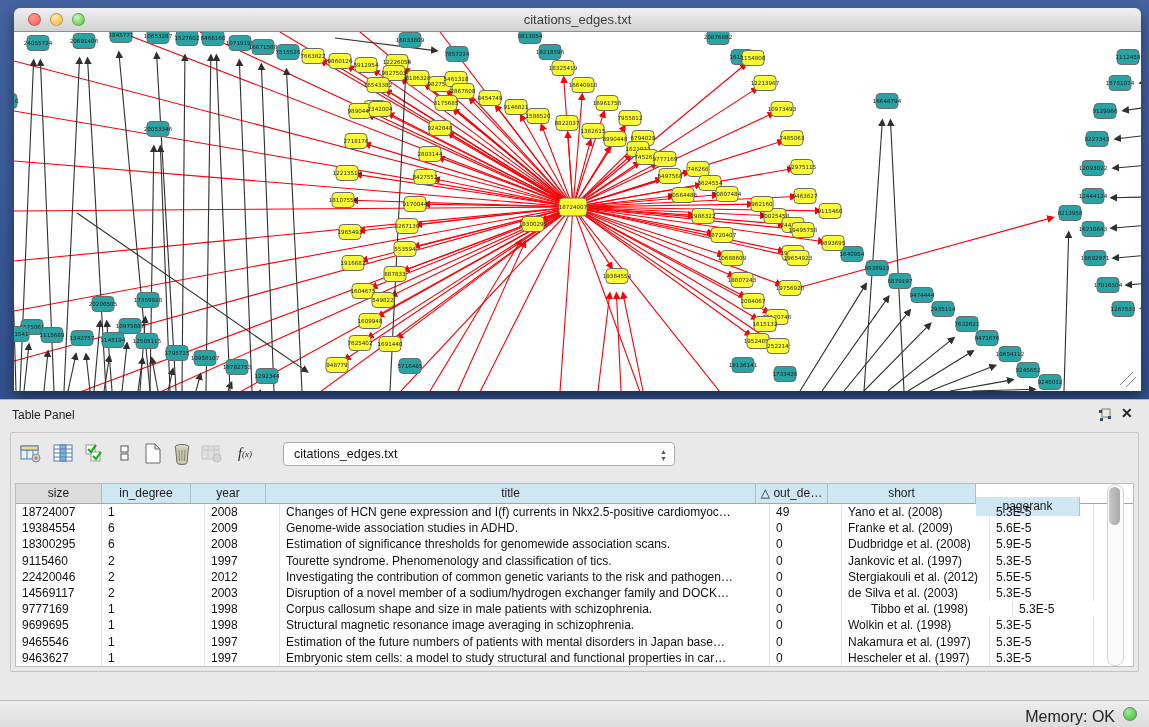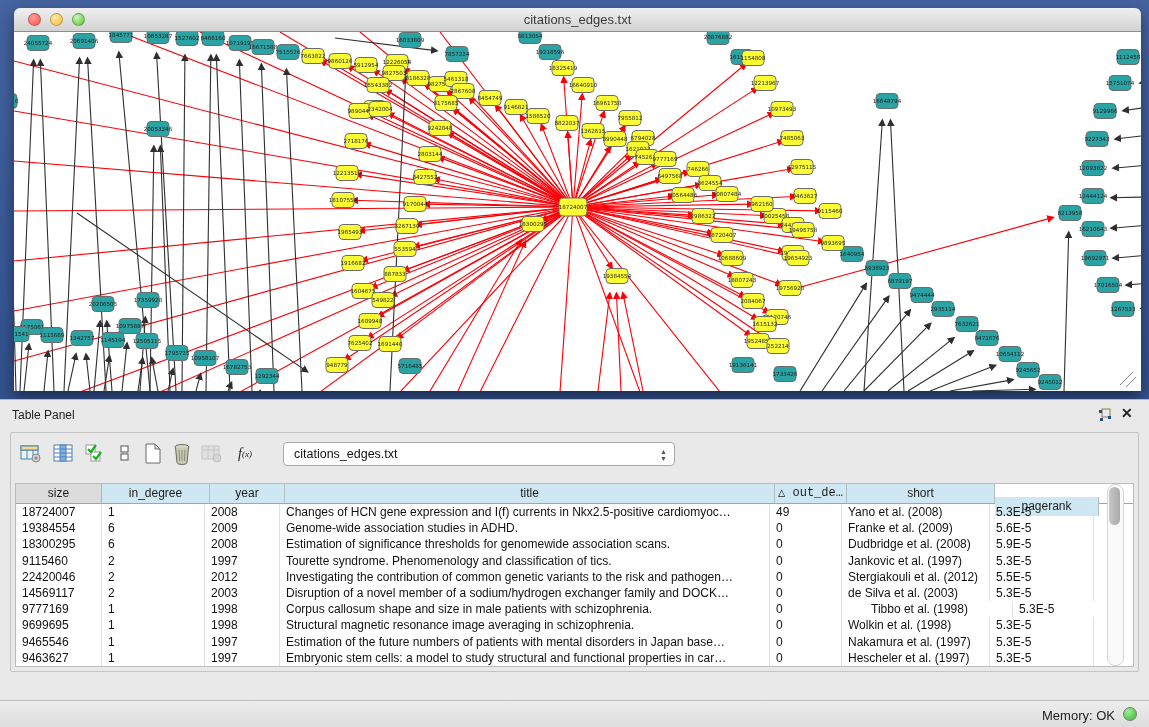--- a/index.html
+++ b/index.html
@@ -40,21 +40,21 @@
   .vscroll{position:absolute;right:14px;top:51px;width:15px;height:180px;background:#fafafa;border:1px solid #d5d5d5;border-radius:8px;}
   .vthumb{position:absolute;left:1px;top:2px;width:11px;height:38px;background:linear-gradient(90deg,#c7c7c7,#a9a9a9);border-radius:6px;}
 
   .tabs{position:absolute;left:0;right:0;top:273px;height:22px;display:flex;justify-content:center;}
   .tabgroup{display:flex;height:20px;border:1px solid #9b9b9b;border-radius:5px;overflow:hidden;background:#fbfbfb;}
   .tab{padding:0 14px;font-size:12.5px;line-height:19px;color:#111;border-right:1px solid #b5b5b5;cursor:pointer;background:linear-gradient(180deg,#fdfdfd,#f0f0f0);}
   .tab:last-child{border-right:none;}
   .tab.sel{background:linear-gradient(180deg,#8b8b8b,#6f6f6f);color:#f2f2f2;}
 
   .statusbar{position:absolute;left:0;top:700px;width:1149px;height:27px;background:linear-gradient(180deg,#ededed,#dcdcdc);border-top:1px solid #bdbdbd;}
-  .memory{position:absolute;right:34px;top:7px;font-size:13px;color:#222;}
+  .memory{position:absolute;right:34px;top:7px;font-size:16px;color:#222;}
   .memdot{position:absolute;right:12px;top:6px;width:14px;height:14px;border-radius:50%;background:radial-gradient(circle at 35% 30%,#9ef08e,#37b93c);border:1px solid #7a7a7a;box-sizing:border-box;}
 </style>
 </head>
 <body>
 
 <div class="app">
 
   <div class="desktop">
     <div class="net-window">
       <div class="titlebar">
@@ -591,24 +591,24 @@
           <span class="combo-step">
               <span>▲</span>
               <span>▼</span>
             </span>
         </div>
       </div>
 
       <div class="grid">
         <div class="g-header" id="grid-header">
             <div class="g-hcell gray" style="width: 86px;">size</div>
-            <div class="g-hcell" style="width: 108px;">in_degree</div>
+            <div class="g-hcell" style="width: 89px;">in_degree</div>
             <div class="g-hcell" style="width: 75px;">year</div>
             <div class="g-hcell" style="width: 490px;">title</div>
-            <div class="g-hcell" style="width: 72px; font-family: Liberation Mono, monospace;">△ out_de…</div>
+            <div class="g-hcell" style="width: 72px;">△ out_de…</div>
             <div class="g-hcell" style="width: 148px;">short</div>
             <div class="g-hcell" style="width: 104px; margin-top: 13px;">pagerank</div>
           </div>
         <div id="grid-rows">
             <div class="g-row">
               <div class="g-cell" style="width: 86px;">18724007</div>
               <div class="g-cell" style="width: 103px;">1</div>
               <div class="g-cell" style="width: 75px;">2008</div>
               <div class="g-cell" style="width: 490px;">Changes of HCN gene expression and I(f) currents in Nkx2.5-positive cardiomyoc…</div>
               <div class="g-cell" style="width: 72px;">49</div>

